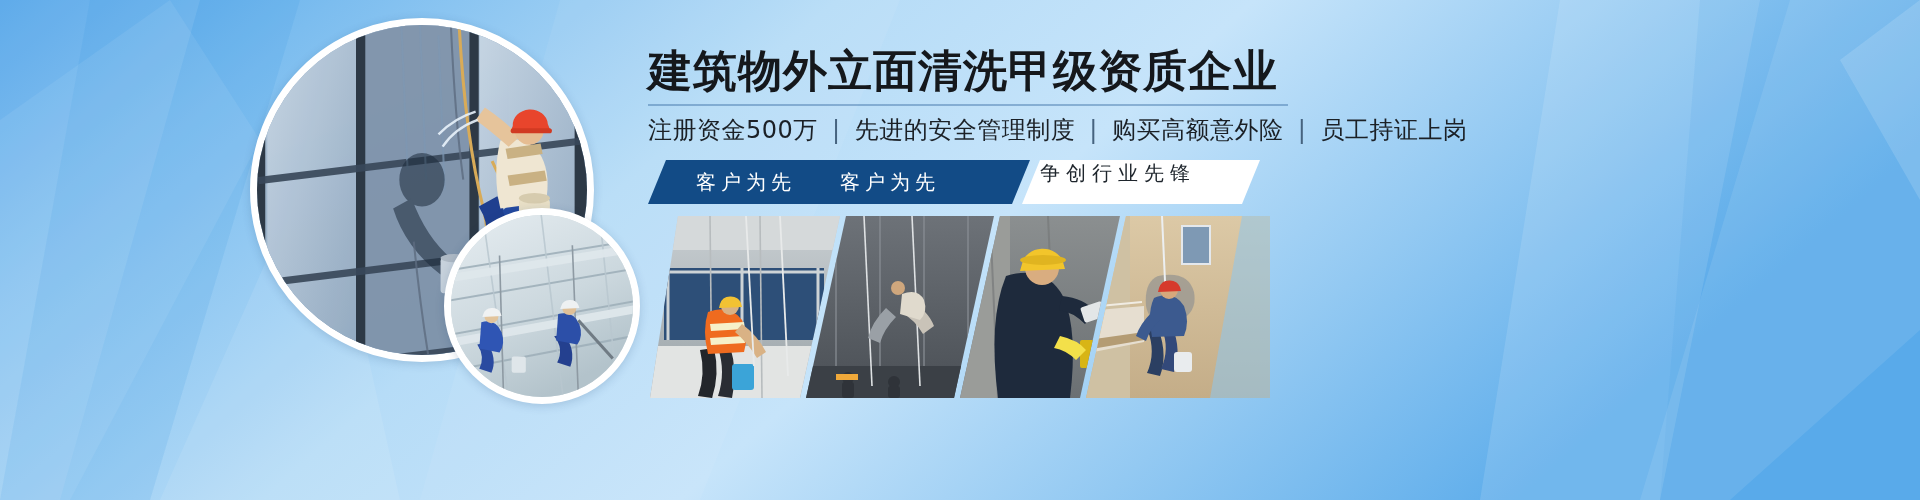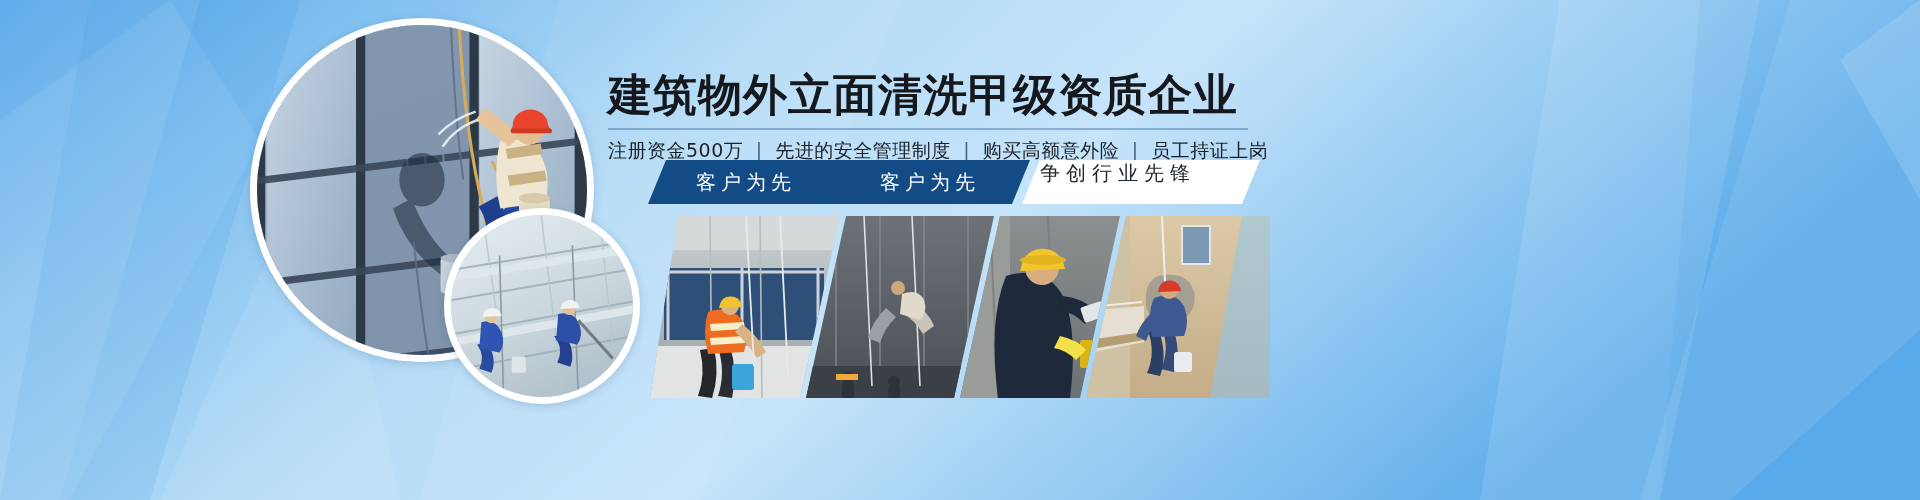--- a/index.html
+++ b/index.html
@@ -20,36 +20,36 @@
     background:#9fb7cc;
   }
   .circle-small{
     position:absolute;left:444px;top:208px;width:182px;height:182px;border-radius:50%;
     border:7px solid #ffffff;overflow:hidden;box-shadow:0 2px 10px rgba(20,60,110,.18);
     background:#cfd9de;
   }
   .circle-big svg,.circle-small svg{display:block;width:100%;height:100%;}
 
   
-  .textblock{position:absolute;left:608px;top:46px;width:660px;margin-top:24px;}
+  .textblock{position:absolute;left:648px;top:46px;width:660px;}
   .headline{
     font-size:44px;line-height:1.12;font-weight:bold;color:#15181c;
     letter-spacing:1px;white-space:nowrap;
   }
   .rule{height:2px;background:rgba(60,110,165,.45);margin:9px 0 8px 0;width:640px;}
   .subline{
-    font-size:19px;color:#1b2026;letter-spacing:.5px;white-space:nowrap;font-weight:500;
+    font-size:24px;color:#1b2026;letter-spacing:.5px;white-space:nowrap;font-weight:500;
   }
   .subline .sep{color:#46637f;padding:0 6px;}
 
   
   .sloganbar{position:absolute;left:648px;top:160px;width:612px;height:44px;}
   .sloganbar svg{position:absolute;inset:0;width:100%;height:100%;}
   .slogan-dark-text{
-    position:absolute;left:48px;top:0;height:44px;display:flex;align-items:center;gap:84px;
+    position:absolute;left:48px;top:0;height:44px;display:flex;align-items:center;gap:44px;
     color:#ffffff;font-size:20px;letter-spacing:5px;font-weight:500;
   }
   .slogan-light-text{
     position:absolute;left:392px;top:0;height:44px;display:flex;
     color:#1e252c;font-size:20px;letter-spacing:6px;font-weight:500;
   }
 
   
   .strip{position:absolute;left:650px;top:216px;width:620px;height:182px;}
   .strip svg{display:block;width:100%;height:100%;}

